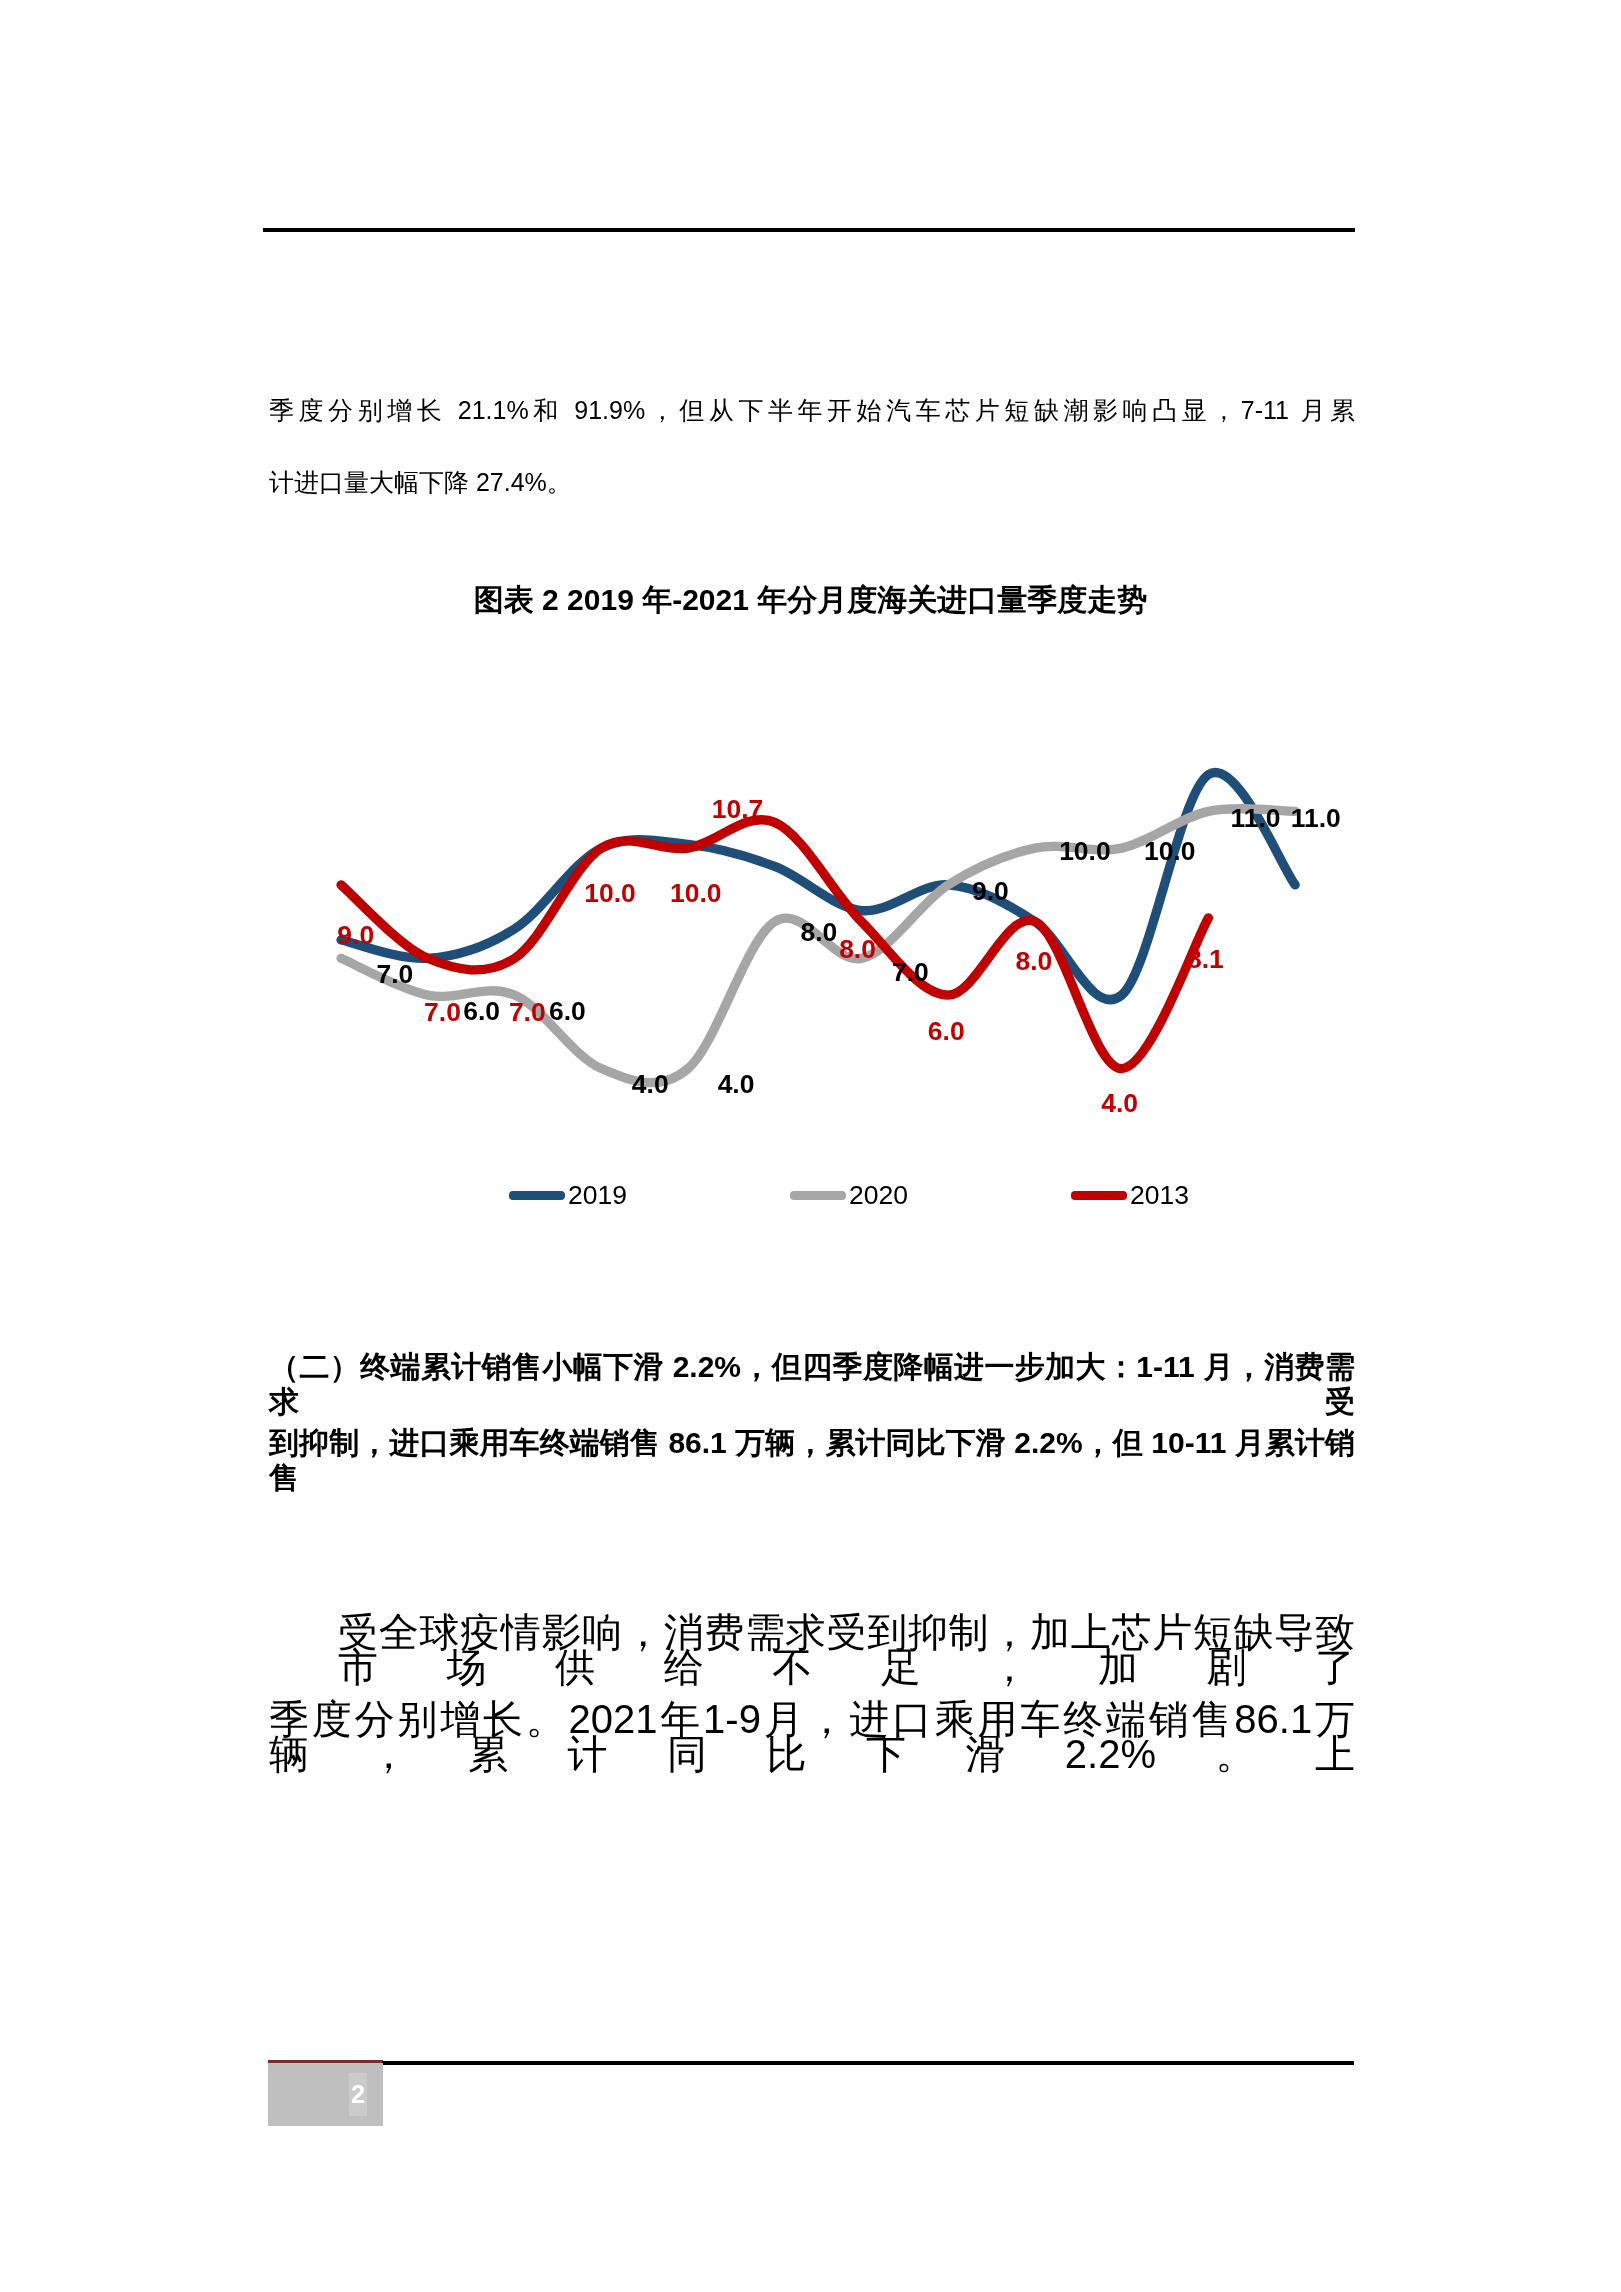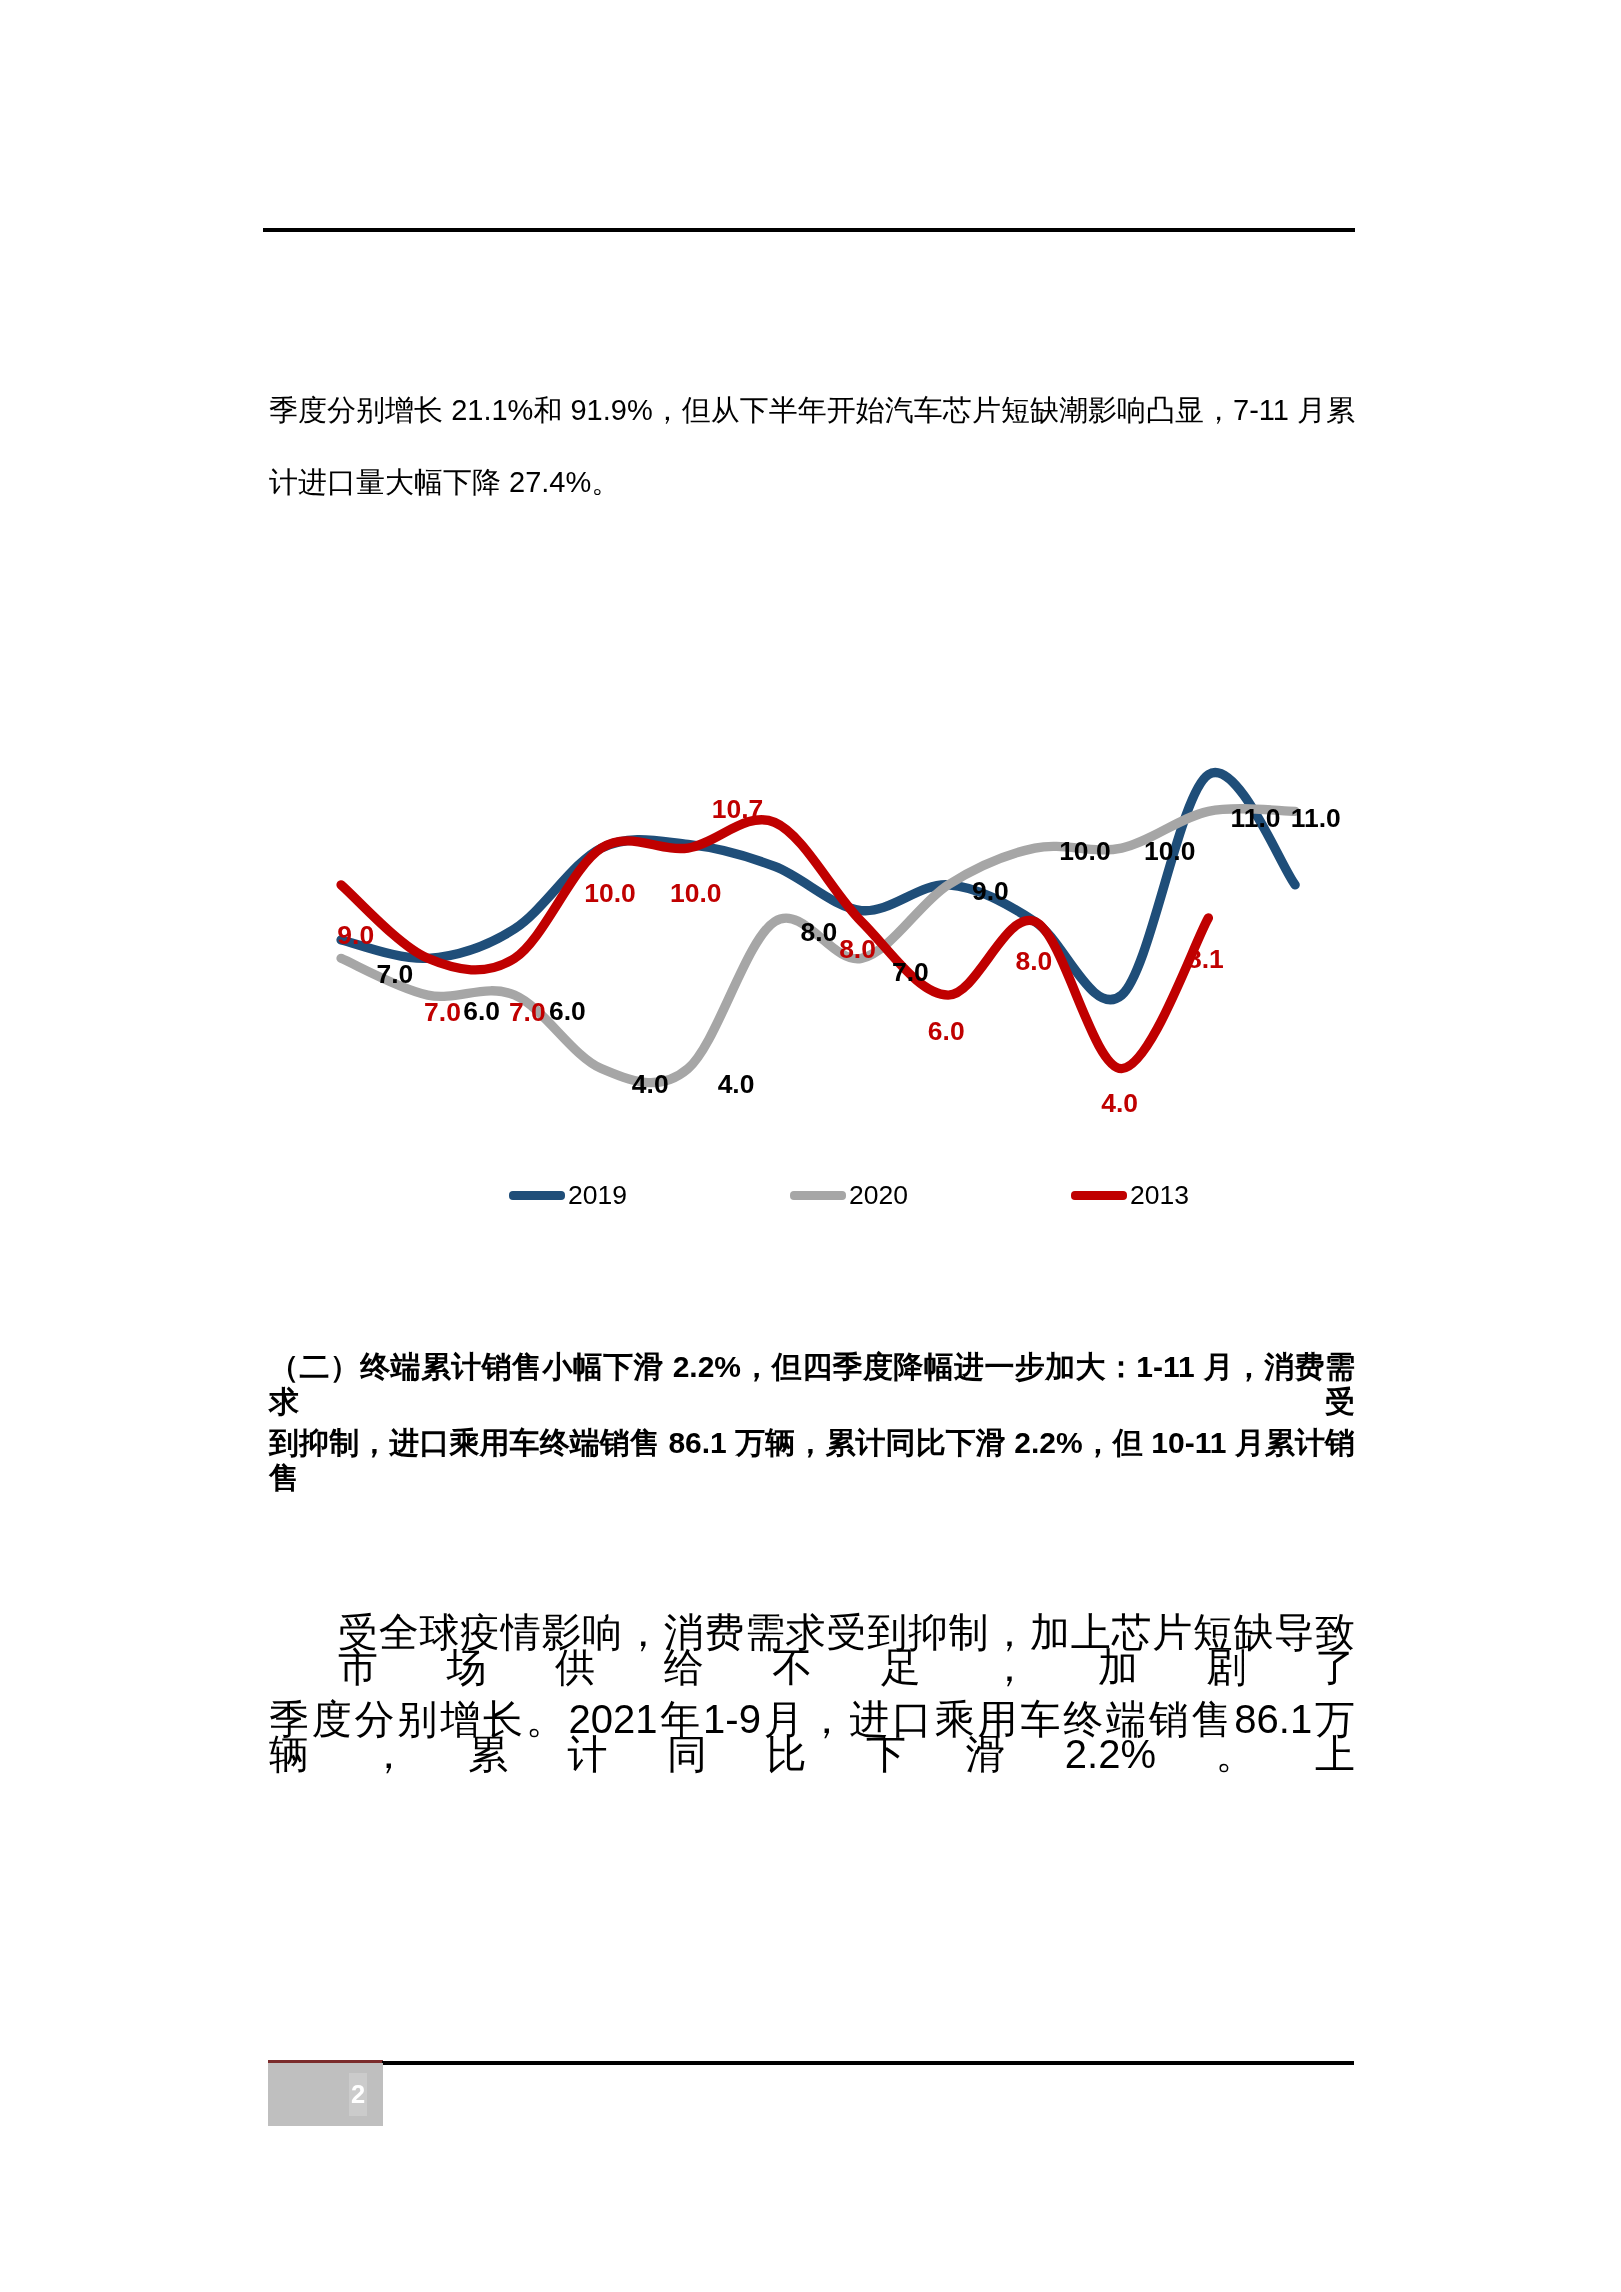--- a/index.html
+++ b/index.html
@@ -4,21 +4,21 @@
 <style>
   html,body { margin:0; padding:0; background:#888; }
   .page {
     position:relative; width:1621px; height:2293px; margin:0 auto;
     background:#ffffff; font-family:"Liberation Sans", sans-serif; color:#000;
     overflow:hidden;
   }
   .rule { position:absolute; background:#000; }
   .txtline {
     position:absolute; left:269px; width:1086px;
-    font-size:29px; line-height:35px; white-space:nowrap;
+    font-size:25px; line-height:35px; white-space:nowrap;
   }
   .fill { white-space:normal; text-align:justify; text-align-last:justify; text-justify:inter-character; }
   .bold { font-weight:700; font-size:30px; }
   .body31 { font-size:40px; }
   .indent { padding-left:69px; width:1017px; }
   .chart-title {
     position:absolute; left:0; right:0; top:582px; text-align:center;
     font-weight:700; font-size:30px; line-height:35px;
   }
   .chart-svg { position:absolute; left:0; top:0; width:1621px; height:2293px; }
@@ -40,20 +40,21 @@
 </head>
 <body>
 
 <div class="page">
 
   <div class="rule" style="left:263px; top:228px; width:1092px; height:3.9px;"></div>
 
   <div class="txtline fill" style="top:393px;">季度分别增长 21.1%和 91.9%，但从下半年开始汽车芯片短缺潮影响凸显，7-11 月累</div>
   <div class="txtline" style="top:465px;">计进口量大幅下降 27.4%。</div>
 
+  <div class="chart-title">图表 2  2019 年-2021 年分月度海关进口量季度走势</div>
 
   <svg class="chart-svg" viewBox="0 0 1654 2339" xmlns="http://www.w3.org/2000/svg">
       <path d="M 348,958.75 C 362.75,961.875 407,979.375 436.5,977.5 C 466,975.625 495.5,966.25 525,947.5 C 554.5,928.75 584,879.375 613.5,865 C 643,850.625 672.5,858.125 702,861.25 C 731.5,864.375 761,872.5 790.5,883.75 C 820,895 849.5,925.625 879,928.75 C 908.5,931.875 938,900.625 967.5,902.5 C 997,904.375 1026.5,921.25 1056,940 C 1085.5,958.75 1115,1040 1144.5,1015 C 1174,990 1203.5,808.75 1233,790 C 1262.5,771.25 1306.75,883.75 1321.5,902.5" fill="none" stroke="#1F4E79" stroke-width="9.5" stroke-linecap="round" stroke-linejoin="round"></path>
       <path d="M 348,977.5 C 362.75,983.75 407,1008.75 436.5,1015 C 466,1021.25 495.5,1002.5 525,1015 C 554.5,1027.5 584,1077.5 613.5,1090 C 643,1102.5 672.5,1115 702,1090 C 731.5,1065 761,958.75 790.5,940 C 820,921.25 849.5,983.75 879,977.5 C 908.5,971.25 938,921.25 967.5,902.5 C 997,883.75 1026.5,871.25 1056,865 C 1085.5,858.75 1115,871.25 1144.5,865 C 1174,858.75 1203.5,833.75 1233,827.5 C 1262.5,821.25 1306.75,827.5 1321.5,827.5" fill="none" stroke="#A6A6A6" stroke-width="9.5" stroke-linecap="round" stroke-linejoin="round"></path>
       <path d="M 348,902.5 C 362.75,915 407,965 436.5,977.5 C 466,990 495.5,996.25 525,977.5 C 554.5,958.75 584,883.75 613.5,865 C 643,846.25 672.5,869.375 702,865 C 731.5,860.625 761,826.25 790.5,838.75 C 820,851.25 849.5,910.625 879,940 C 908.5,969.375 938,1015 967.5,1015 C 997,1015 1026.5,927.5 1056,940 C 1085.5,952.5 1115,1090.625 1144.5,1090 C 1174,1089.375 1218.25,961.875 1233,936.25" fill="none" stroke="#C00000" stroke-width="9.5" stroke-linecap="round" stroke-linejoin="round"></path>
       <text x="403" y="995.5" text-anchor="middle" dominant-baseline="middle" fill="#000000" font-size="27" font-weight="600" font-family="&quot;Liberation Sans&quot;, sans-serif">7.0</text>
       <text x="491.5" y="1033" text-anchor="middle" dominant-baseline="middle" fill="#000000" font-size="27" font-weight="600" font-family="&quot;Liberation Sans&quot;, sans-serif">6.0</text>
       <text x="579" y="1033" text-anchor="middle" dominant-baseline="middle" fill="#000000" font-size="27" font-weight="600" font-family="&quot;Liberation Sans&quot;, sans-serif">6.0</text>
       <text x="663.5" y="1108" text-anchor="middle" dominant-baseline="middle" fill="#000000" font-size="27" font-weight="600" font-family="&quot;Liberation Sans&quot;, sans-serif">4.0</text>
       <text x="751" y="1108" text-anchor="middle" dominant-baseline="middle" fill="#000000" font-size="27" font-weight="600" font-family="&quot;Liberation Sans&quot;, sans-serif">4.0</text>

